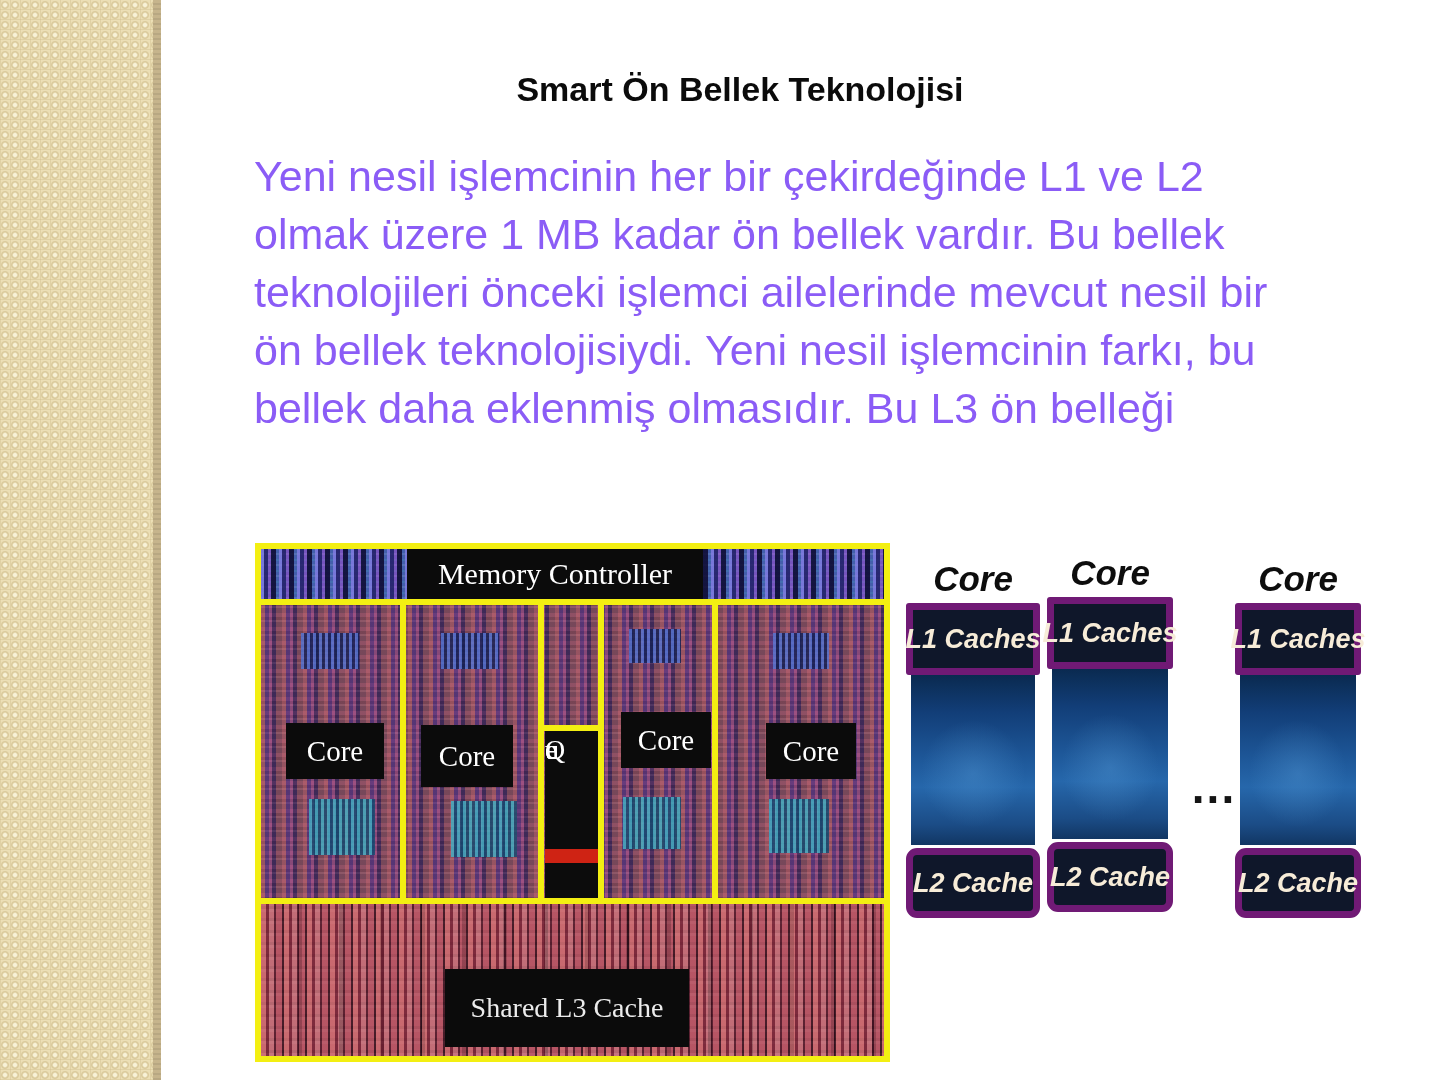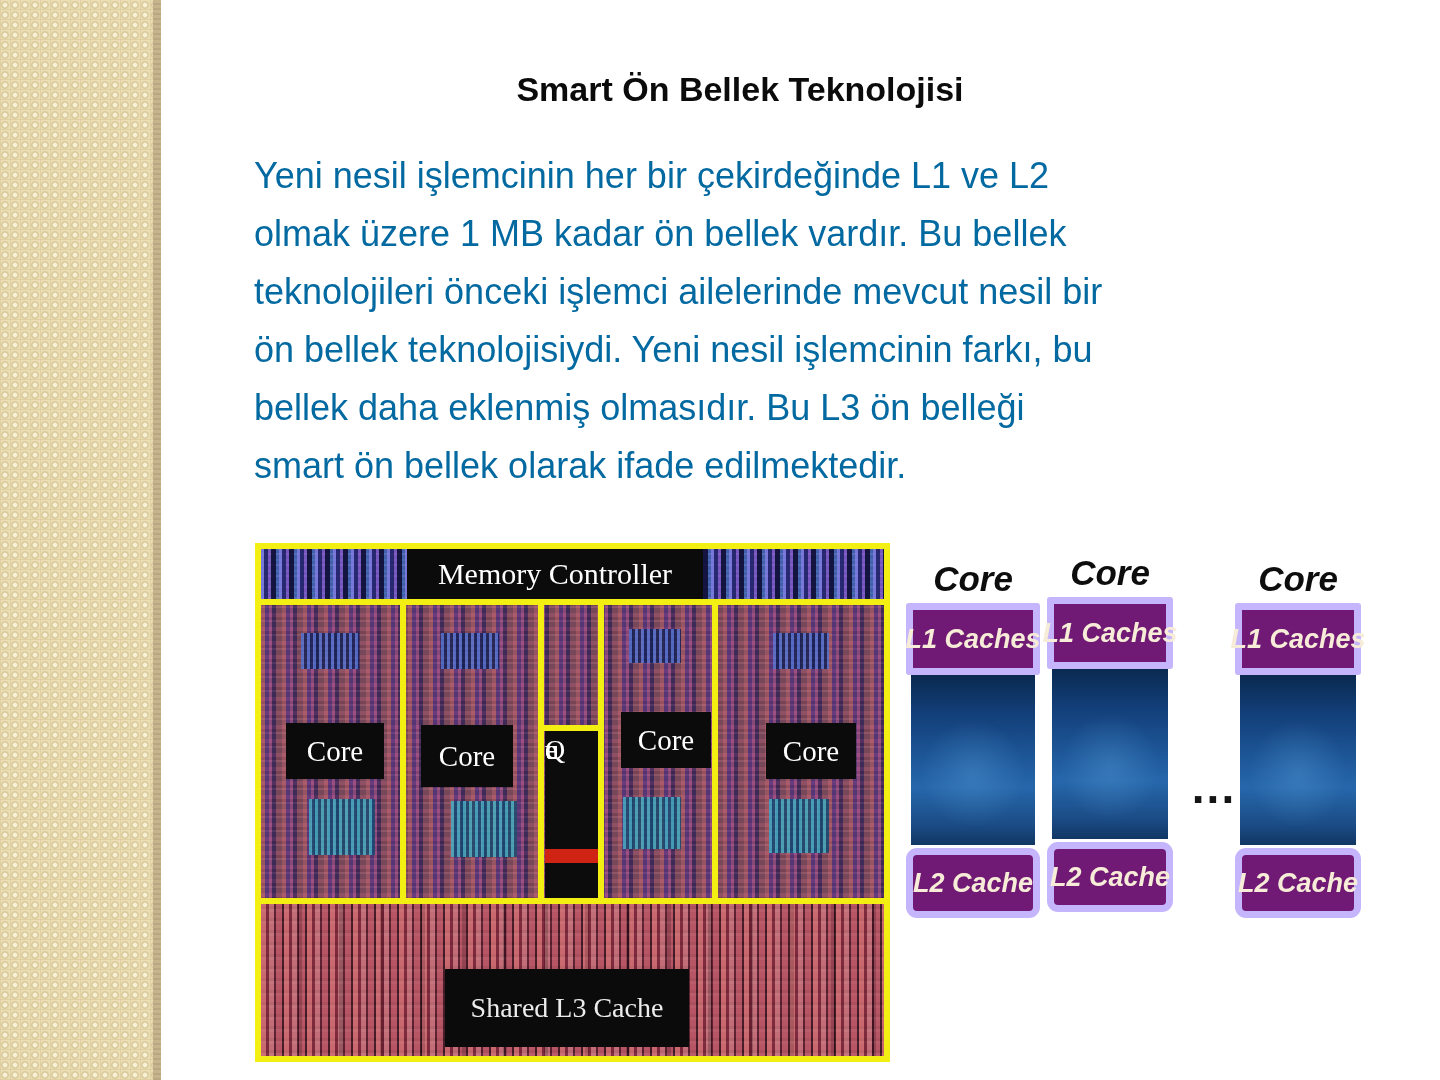--- a/index.html
+++ b/index.html
@@ -21,21 +21,21 @@
   .sidebar-strip{
     position:absolute;left:153px;top:0;width:8px;height:1080px;background:#c6b48c;
     background-image:repeating-linear-gradient(0deg, rgba(0,0,0,.07) 0 2px, transparent 2px 5px);
   }
   
   .slide-title{
     position:absolute;left:290px;top:70px;width:900px;text-align:center;
     font-size:34px;font-weight:700;color:#0b0b0b;white-space:nowrap;
   }
   .body-text{position:absolute;left:254px;top:147px;z-index:1;}
-  .body-text div{font-size:36px;line-height:58px;white-space:nowrap;color:#0369a1;}
+  .body-text div{font-size:43px;line-height:58px;white-space:nowrap;color:#8b5cf6;}
   
   .die{
     position:absolute;left:255px;top:543px;width:623px;height:507px;z-index:2;
     border:6px solid #f3ef12;
     background-color:#6d4470;
     background-image:
       repeating-linear-gradient(90deg, rgba(216,108,92,.5) 0 4px, rgba(86,48,128,.55) 4px 8px, rgba(196,88,140,.45) 8px 11px, rgba(40,24,72,.5) 11px 15px, rgba(170,90,70,.4) 15px 21px),
       repeating-linear-gradient(0deg, rgba(255,255,255,.09) 0 2px, rgba(20,10,40,.25) 2px 5px, rgba(240,120,180,.12) 5px 9px, rgba(0,30,70,.22) 9px 14px);
   }
   .die *{position:absolute;font-family:Liberation Serif, serif;}
@@ -78,21 +78,21 @@
       repeating-linear-gradient(90deg, rgba(90,120,220,.85) 0 3px, rgba(18,28,80,.9) 3px 6px),
       repeating-linear-gradient(0deg, rgba(255,255,255,.18) 0 2px, transparent 2px 5px);
   }
   
   .cache-col{position:absolute;width:134px;}
   .cache-col .core-title{
     text-align:center;font-size:35px;font-weight:700;font-style:italic;color:#0d0d0d;
     height:42px;line-height:42px;
   }
   .cache-box{
-    margin-top:3px;background:#701a75;border:7px solid #c4b5fd;border-radius:3px;
+    margin-top:3px;background:#0f172a;border:7px solid #701a75;border-radius:3px;
     color:#f7ecd8;font-size:27px;font-weight:700;font-style:italic;
     display:flex;align-items:center;justify-content:center;white-space:nowrap;
   }
   .l1{height:58px;}
   .l2{height:56px;border-radius:11px;}
   .blue-col{
     height:170px;margin:0 5px;
     background:
       radial-gradient(ellipse 60% 45% at 50% 58%, rgba(90,160,220,.35), rgba(90,160,220,0) 70%),
       linear-gradient(180deg,#0a2a50 0%,#123e78 22%,#1d5697 48%,#2667ab 66%,#1b4c86 88%,#113663 100%);
@@ -121,21 +121,20 @@
   <div class="sidebar"></div>
   <div class="sidebar-strip"></div>
 
   <div class="slide-title">Smart Ön Bellek Teknolojisi</div>
   <div class="body-text">
     <div>Yeni nesil işlemcinin her bir çekirdeğinde L1 ve L2</div>
     <div>olmak üzere 1 MB kadar ön bellek vardır. Bu bellek</div>
     <div>teknolojileri önceki işlemci ailelerinde mevcut nesil bir</div>
     <div>ön bellek teknolojisiydi. Yeni nesil işlemcinin farkı, bu</div>
     <div>bellek daha eklenmiş olmasıdır. Bu L3 ön belleği</div>
-    <div>smart ön bellek olarak ifade edilmektedir.</div>
   </div>
 
   <div class="die">
     <div class="die-mc-strip"></div>
     <div class="die-l3-strip"></div>
 
     <div class="sram b" style="left:40px;top:84px;width:58px;height:36px;"></div>
     <div class="sram b" style="left:180px;top:84px;width:58px;height:36px;"></div>
     <div class="sram b" style="left:368px;top:80px;width:52px;height:34px;"></div>
     <div class="sram b" style="left:512px;top:84px;width:56px;height:36px;"></div>

